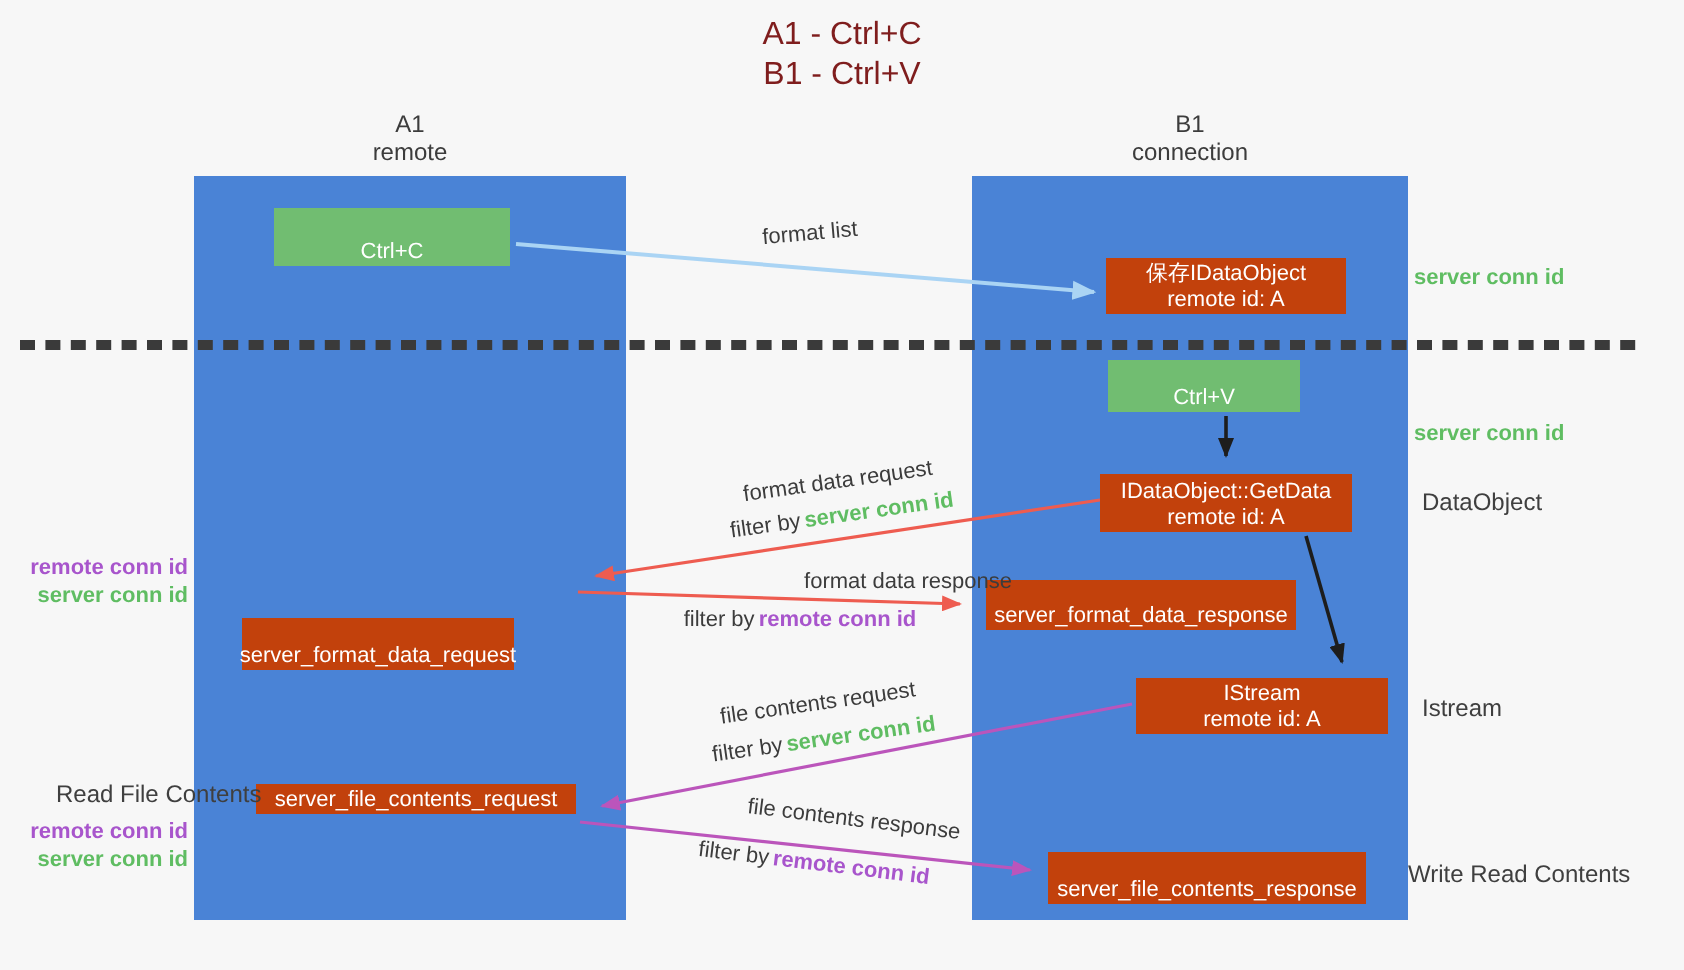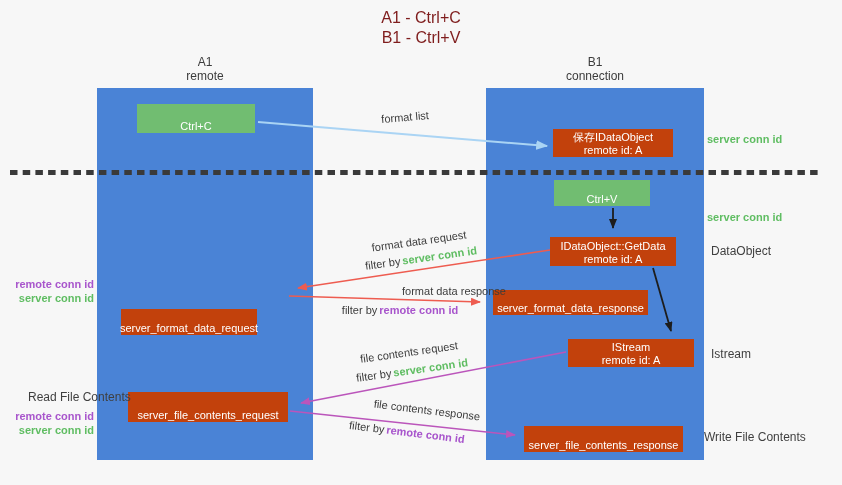--- a/index.html
+++ b/index.html
@@ -100,33 +100,33 @@
   </div>
 
   <div class="box orange-box" style="left:121px;top:277px;width:136px;height:26px;margin-top:32px;">
     <span>server_format_data_request</span>
   </div>
 
   <div class="box orange-box" style="left:493px;top:290px;width:155px;height:25px;">
     <span>server_format_data_response</span>
   </div>
 
-  <div class="box orange-box" style="left:128px;top:392px;width:160px;height:30px;">
+  <div class="box orange-box" style="left:128px;top:392px;width:160px;height:15px;">
     <span>server_file_contents_request</span>
   </div>
 
   <div class="box orange-box" style="left:524px;top:426px;width:159px;height:26px;">
     <span>server_file_contents_response</span>
   </div>
 
   <div class="lbl green" style="left:707px;top:133px;">server conn id</div>
   <div class="lbl green" style="left:707px;top:211px;">server conn id</div>
   <div class="lbl big" style="left:711px;top:245px;">DataObject</div>
   <div class="lbl big" style="left:711px;top:348px;">Istream</div>
-  <div class="lbl big" style="left:704px;top:431px;">Write File Contents</div>
+  <div class="lbl big" style="left:704px;top:431px;">Write Read Contents</div>
 
   <div class="lbl purple ralign" style="right:748px;top:278px;">remote conn id</div>
   <div class="lbl green ralign" style="right:748px;top:292px;">server conn id</div>
   <div class="lbl big" style="left:8px;top:391px;margin-left:20px;">Read File Contents</div>
   <div class="lbl purple ralign" style="right:748px;top:410px;">remote conn id</div>
   <div class="lbl green ralign" style="right:748px;top:424px;">server conn id</div>
 
   <div class="arrow-lbl" style="left:405px;top:117px;transform:translate(-50%,-50%) rotate(-5deg);">format list</div>
 
   <div class="arrow-lbl" style="left:419px;top:241px;transform:translate(-50%,-50%) rotate(-8deg);">format data request</div>

